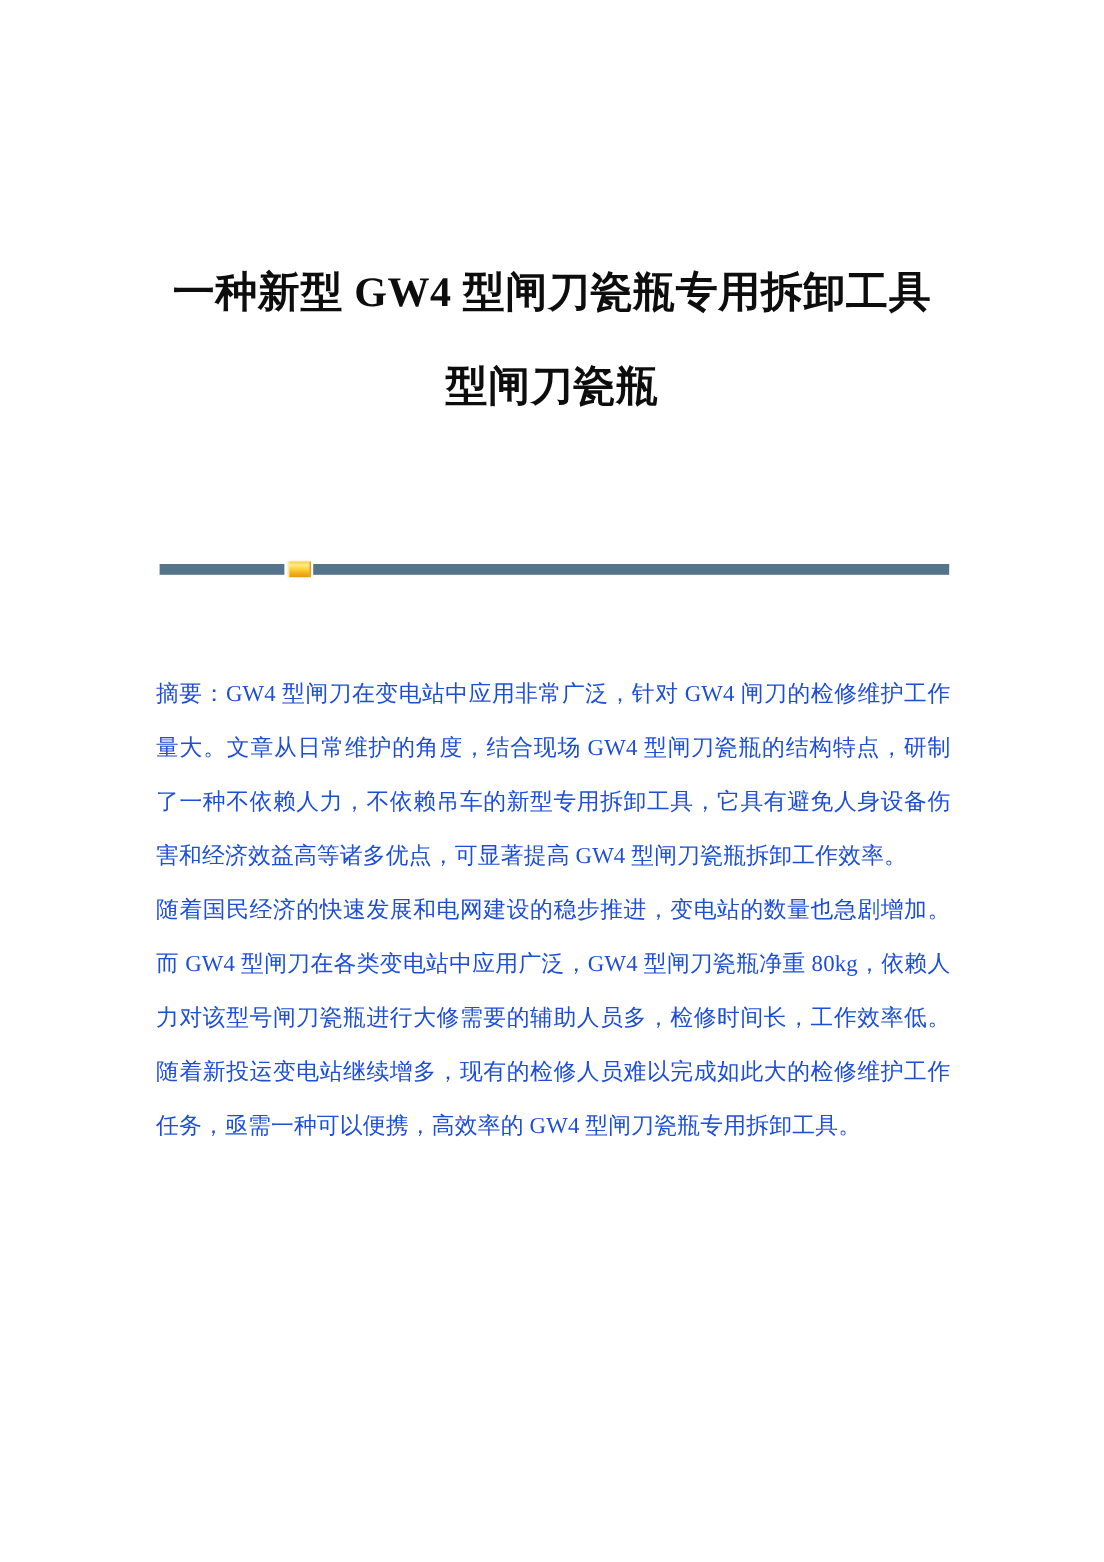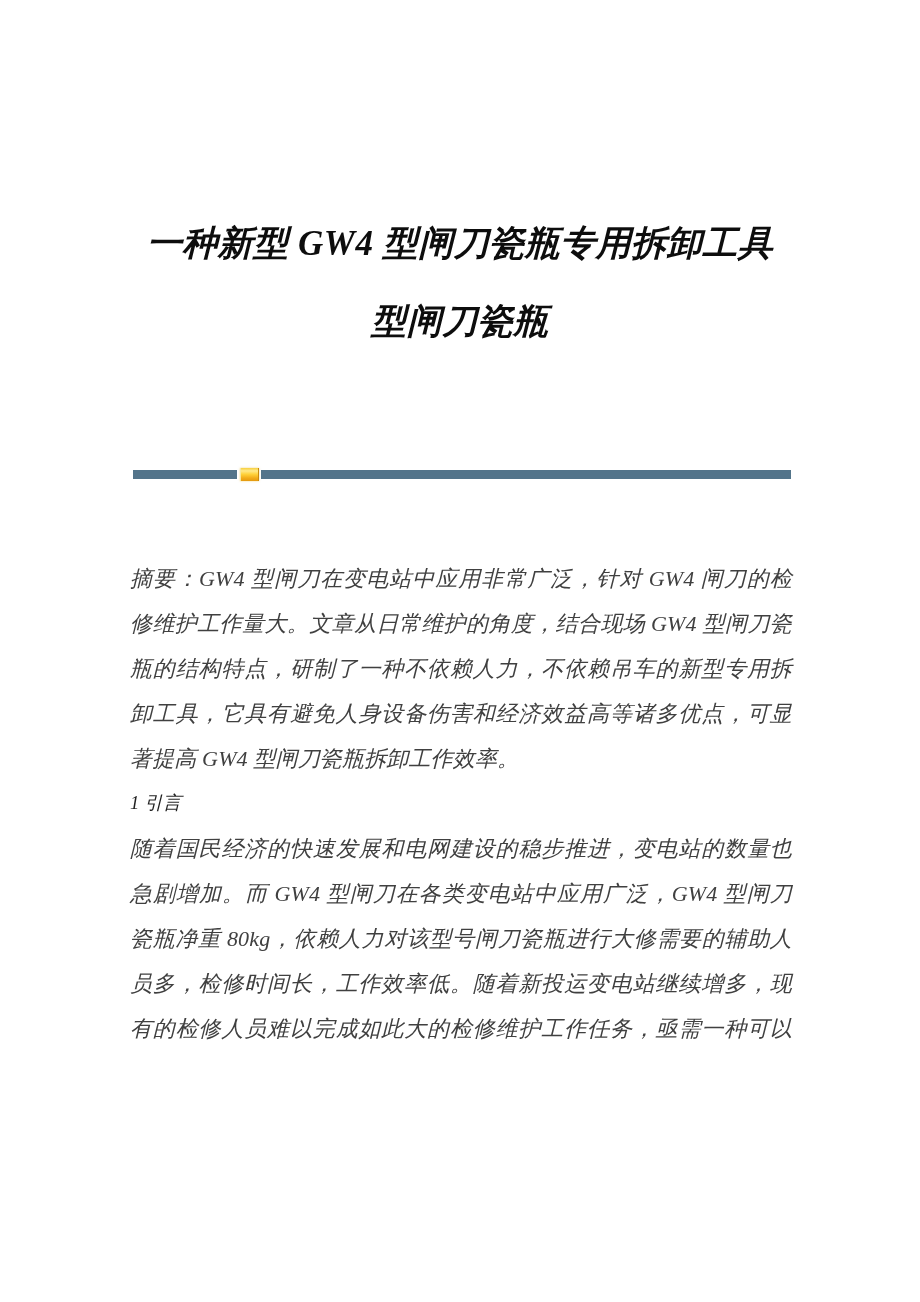--- a/index.html
+++ b/index.html
@@ -15,21 +15,20 @@
     -webkit-font-smoothing: antialiased;
   }
 
   .page {
     position: relative;
     width: 920px;
     height: 1052px;
     background: #ffffff;
     overflow: hidden;
     box-sizing: border-box;
-    font-style: italic;
   }
 
   
   .title-block {
     position: absolute;
     left: 130px;
     top: 205px;
     width: 660px;
     text-align: center;
   }
@@ -90,23 +89,23 @@
   
   .content {
     position: absolute;
     left: 130px;
     top: 556px;
     width: 662px;
   }
 
   .para {
     font-family: "Liberation Serif", "DejaVu Serif", serif;
-    font-size: 22px;
+    font-size: 19px;
     line-height: 45px;
-    color: #404040;
+    color: #1d4ed8;
     text-align: justify;
     text-justify: inter-ideograph;
     margin: 0 0 0 0;
     letter-spacing: 0.15px;
   }
 
   .para + .para {
     margin-top: 0;
   }
 
@@ -133,20 +132,19 @@
     <div class="divider-seg left"></div>
     <div class="divider-ornament"></div>
     <div class="divider-seg right"></div>
   </div>
 
   <div class="content">
 
     <p class="para">摘要：GW4 型闸刀在变电站中应用非常广泛，针对 GW4 闸刀的检修维护工作量大。文章从日常维护的角度，结合现场 GW4 型闸刀瓷瓶的结构特点，研制了一种不依赖人力，不依赖吊车的新型专用拆卸工具，它具有避免人身设备伤害和经济效益高等诸多优点，可显著提高 GW4 型闸刀瓷瓶拆卸工作效率。</p>
 
 
-    <p class="section-head">1 引言</p>
 
     <p class="para">随着国民经济的快速发展和电网建设的稳步推进，变电站的数量也急剧增加。而 GW4 型闸刀在各类变电站中应用广泛，GW4 型闸刀瓷瓶净重 80kg，依赖人力对该型号闸刀瓷瓶进行大修需要的辅助人员多，检修时间长，工作效率低。随着新投运变电站继续增多，现有的检修人员难以完成如此大的检修维护工作任务，亟需一种可以便携，高效率的 GW4 型闸刀瓷瓶专用拆卸工具。</p>
 
 
   </div>
 
 </div>
 
 </body></html>

